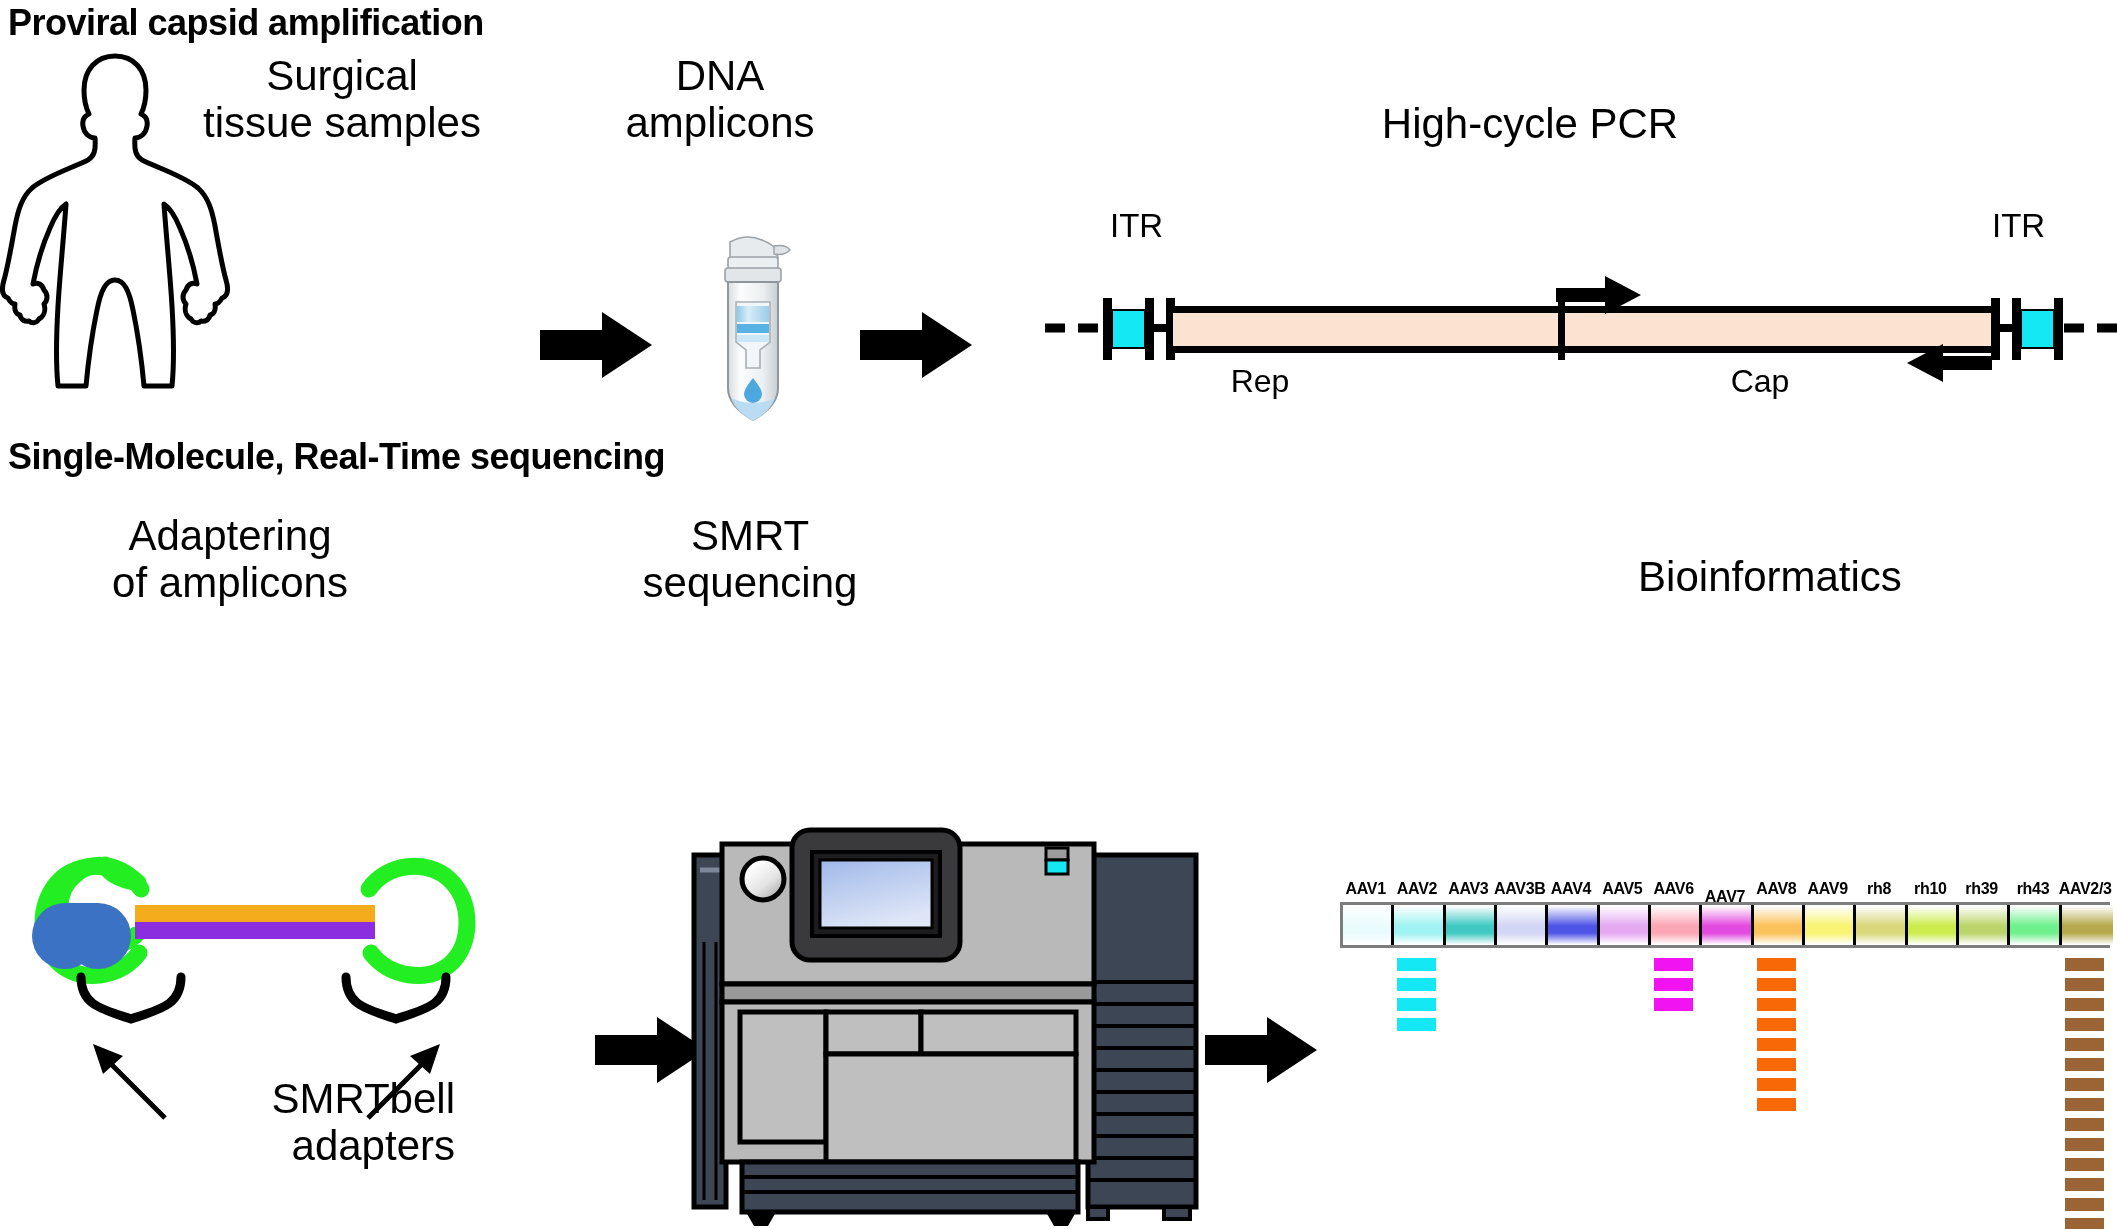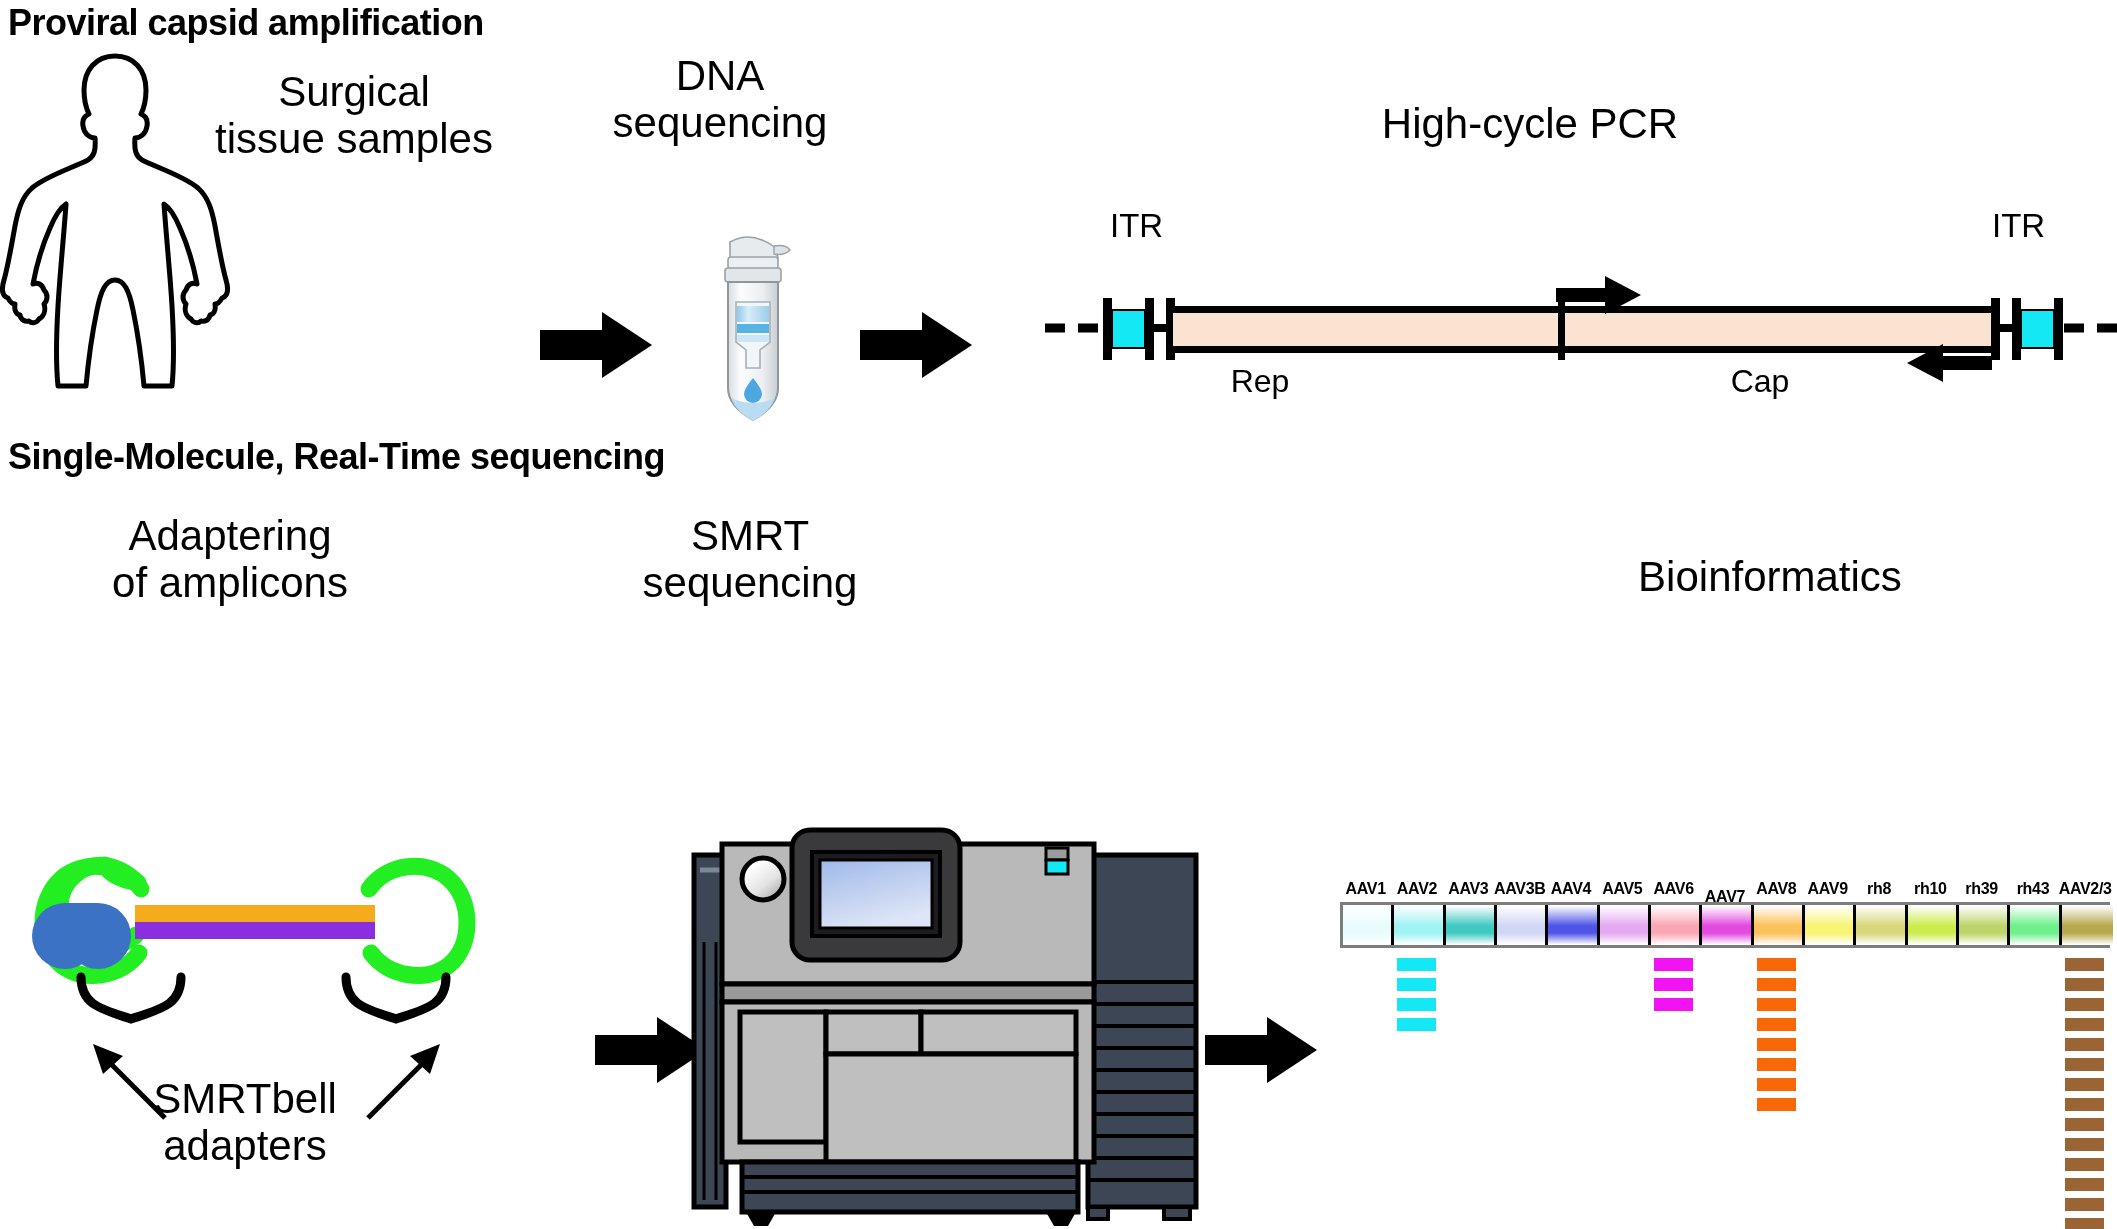--- a/index.html
+++ b/index.html
@@ -13,24 +13,24 @@
   .genelabel{font-size:32px;text-align:center;white-space:nowrap;}
   svg{display:block;overflow:visible;}
 </style>
 </head>
 <body>
 
 <div id="canvas">
 
   <div class="abs sec-title" style="left:8px;top:2px;">Proviral capsid amplification</div>
 
-  <div class="abs step-label" style="left:144px;top:52px;width:420px;margin-top:16px;">Surgical
+  <div class="abs step-label" style="left:132px;top:52px;width:420px;">Surgical
 tissue samples</div>
   <div class="abs step-label" style="left:560px;top:52px;width:320px;">DNA
-sequencing</div>
+amplicons</div>
   <div class="abs step-label" style="left:1230px;top:100px;width:600px;">High-cycle PCR</div>
 
   <div class="abs" style="left:0px;top:48px;">
     <svg width="230" height="340" viewBox="0 0 230 340">
       <path d="M115 8
                C 96 8 84 22 84 42
                C 84 52 86 60 89 66
                C 84 68 82 72 83 78
                C 84 86 90 90 95 90
                C 96 103 94 108 88 112
@@ -212,21 +212,21 @@
       <path d="M8 4 L38 16 L18 34 Z" fill="#000"></path>
     </svg>
   </div>
   <div class="abs" style="left:360px;top:1040px;">
     <svg width="90" height="90" viewBox="0 0 90 90">
       <line x1="8" y1="78" x2="66" y2="20" stroke="#000" stroke-width="5"></line>
       <path d="M80 4 L50 16 L70 34 Z" fill="#000"></path>
     </svg>
   </div>
 
-  <div class="abs step-label" style="left:35px;top:1075px;width:420px;">SMRTbell
+  <div class="abs step-label" style="left:35px;top:1075px;width:420px;text-align:right;">SMRTbell
 adapters</div>
 
   <div class="abs" style="left:595px;top:1015px;">
     <svg width="115" height="70" viewBox="0 0 115 70">
       <path d="M0 20 L62 20 L62 2 L112 35 L62 68 L62 50 L0 50 Z" fill="#000"></path>
     </svg>
   </div>
 
   <div class="abs" style="left:690px;top:822px;">
     <svg width="510" height="405" viewBox="0 0 510 405">

